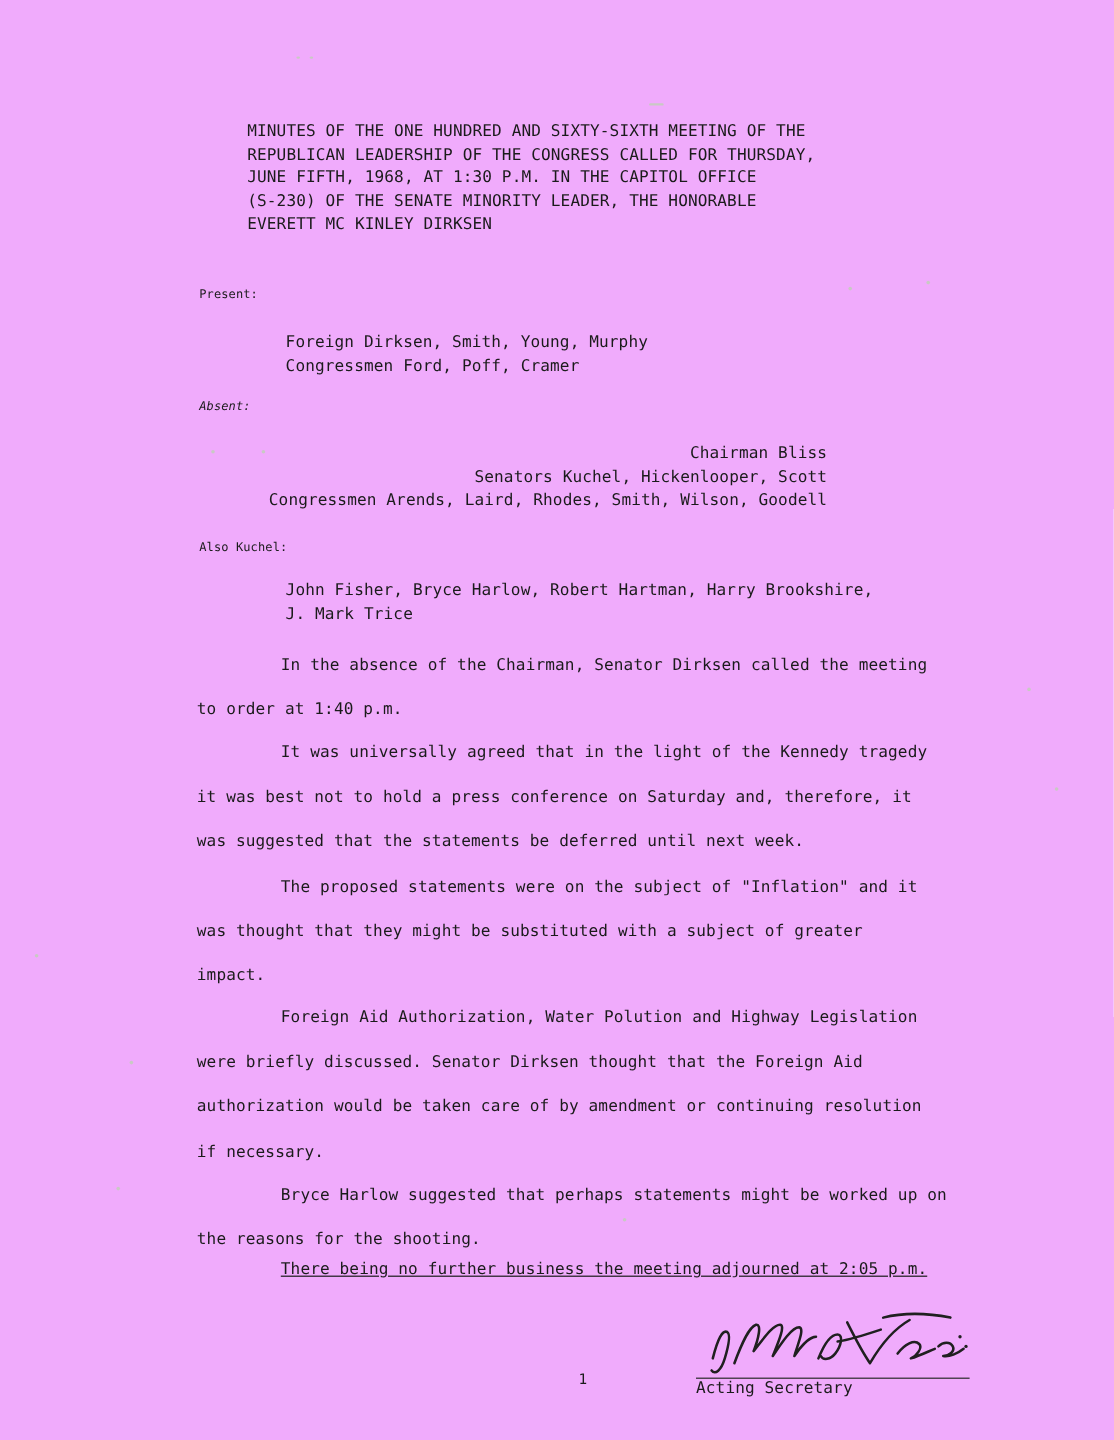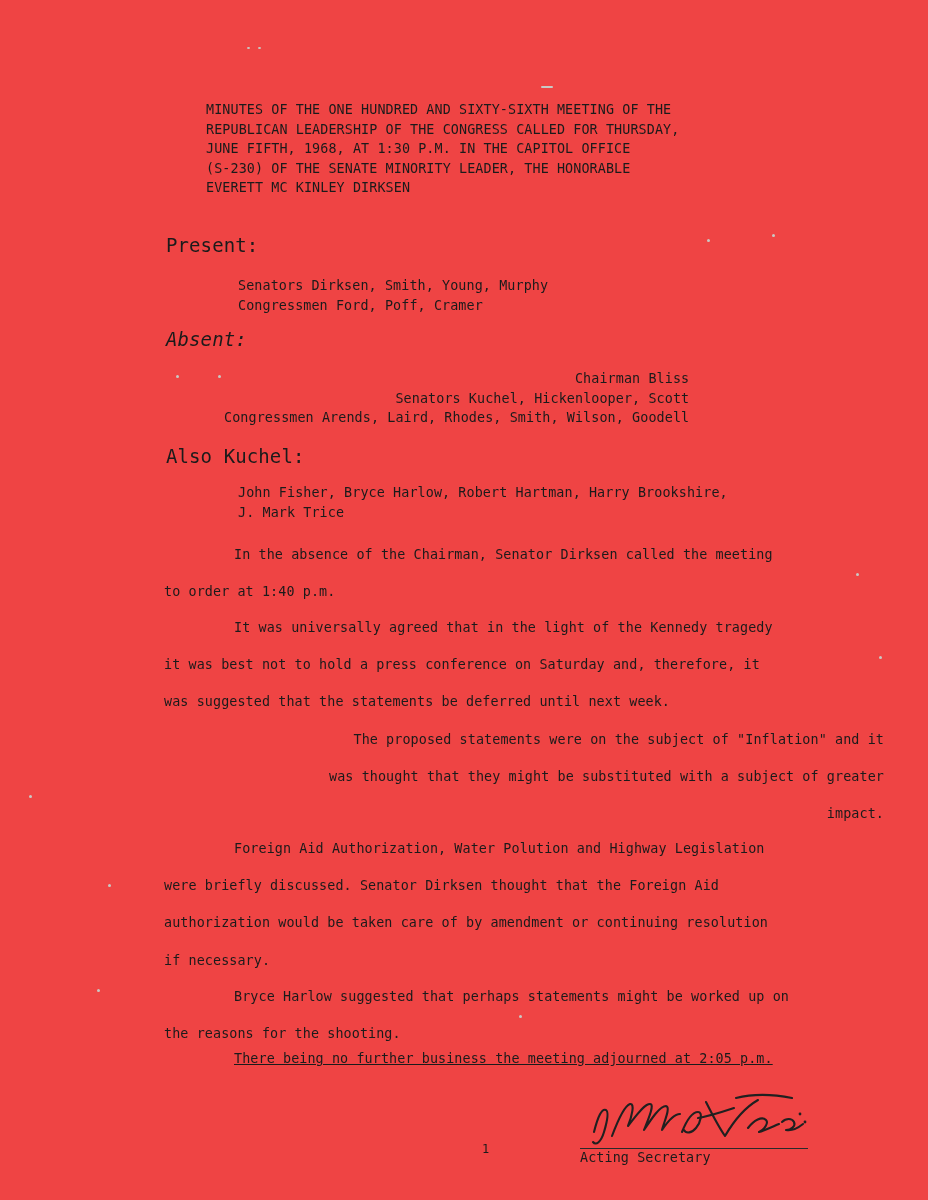--- a/index.html
+++ b/index.html
@@ -14,21 +14,21 @@
     font-family: "DejaVu Sans Mono", monospace;
     color: #1b1b1b;
     overflow: hidden;
   }
 
   .page {
     position: absolute;
     left: 0; top: 0;
     width: 928px;
     height: 1200px;
-    background: #ef4444;
+    background: #f0abfc;
   }
 
   
   .speck {
     position: absolute;
     background: #c9c9c4;
     border-radius: 50%;
   }
 
   .doc-body {
@@ -44,21 +44,21 @@
     top: 100px;
     width: 620px;
     font-size: 13.4px;
     line-height: 19.6px;
     letter-spacing: 0.1px;
     white-space: pre-line;
   }
 
   .label {
     position: absolute;
-    font-size: 19px;
+    font-size: 10px;
     line-height: 19.6px;
     letter-spacing: 0.1px;
   }
 
   .block {
     position: absolute;
     font-size: 13.4px;
     line-height: 19.6px;
     letter-spacing: 0.1px;
     white-space: pre-line;
@@ -78,21 +78,21 @@
     font-size: 13.4px;
     line-height: 37.2px;
     letter-spacing: 0.1px;
     text-indent: 70px;
     white-space: pre-line;
     margin-left: 28px;
   }
 
   .para-1 { top: 536px; }
   .para-2 { top: 609px; }
-  .para-3 { top: 721px; text-align: right; }
+  .para-3 { top: 721px; }
   .para-4 { top: 830px; }
   .para-5 { top: 978px; }
   .para-6 { top: 1040px; text-decoration: underline; }
 
   .page-number {
     position: absolute;
     left: 482px;
     top: 1142px;
     font-size: 12px;
   }
@@ -152,21 +152,21 @@
   <div class="doc-body">
 
     <div class="heading">MINUTES OF THE ONE HUNDRED AND SIXTY-SIXTH MEETING OF THE
 REPUBLICAN LEADERSHIP OF THE CONGRESS CALLED FOR THURSDAY,
 JUNE FIFTH, 1968, AT 1:30 P.M. IN THE CAPITOL OFFICE
 (S-230) OF THE SENATE MINORITY LEADER, THE HONORABLE
 EVERETT MC KINLEY DIRKSEN</div>
 
     <div class="label label-present">Present:</div>
 
-    <div class="block names-present">Senators Dirksen, Smith, Young, Murphy
+    <div class="block names-present">Foreign Dirksen, Smith, Young, Murphy
 Congressmen Ford, Poff, Cramer</div>
 
     <div class="label label-absent">Absent:</div>
 
     <div class="block names-absent">Chairman Bliss
 Senators Kuchel, Hickenlooper, Scott
 Congressmen Arends, Laird, Rhodes, Smith, Wilson, Goodell</div>
 
     <div class="label label-also">Also Kuchel:</div>
 

